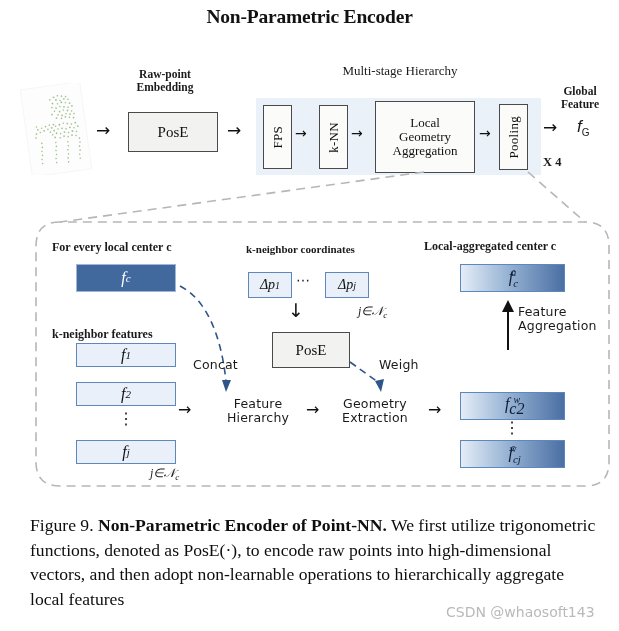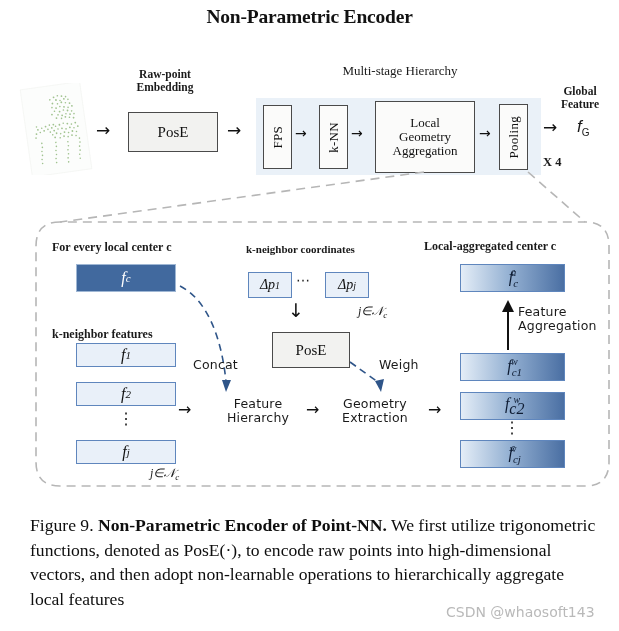--- a/index.html
+++ b/index.html
@@ -393,23 +393,20 @@
   <div class="abs" id="jin-mid">
     <span>j∈𝒩</span><sub style="font-size:9px">c</sub>
   </div>
   <div class="abs wbox" id="box-pose2">PosE</div>
 
   <div class="abs gradbox" id="fca">
     <span style="position:relative">
       <span>f</span><sub style="font-size:11px">c</sub><sup style="font-size:10px;margin-left:-7px">a</sup>
     </span>
   </div>
-  <div class="abs gradbox" id="fcw1">
-    <span><span>f</span><sub style="font-size:11px">c1</sub><sup style="font-size:10px;margin-left:-11px">w</sup></span>
-  </div>
   <div class="abs gradbox" id="fcw2">
     <span><span>f</span><sub style="font-size:16px">c2</sub><sup style="font-size:10px;margin-left:-11px">w</sup></span>
   </div>
   <div class="abs" id="dots-right">⋮</div>
   <div class="abs gradbox" id="fcwj">
     <span><span>f</span><sub style="font-size:11px">cj</sub><sup style="font-size:10px;margin-left:-11px">w</sup></span>
   </div>
 
   <svg class="abs" id="up-arrow-svg" viewBox="0 0 20 50">
     <line x1="10" y1="50" x2="10" y2="9" stroke="#111" stroke-width="2"></line>

